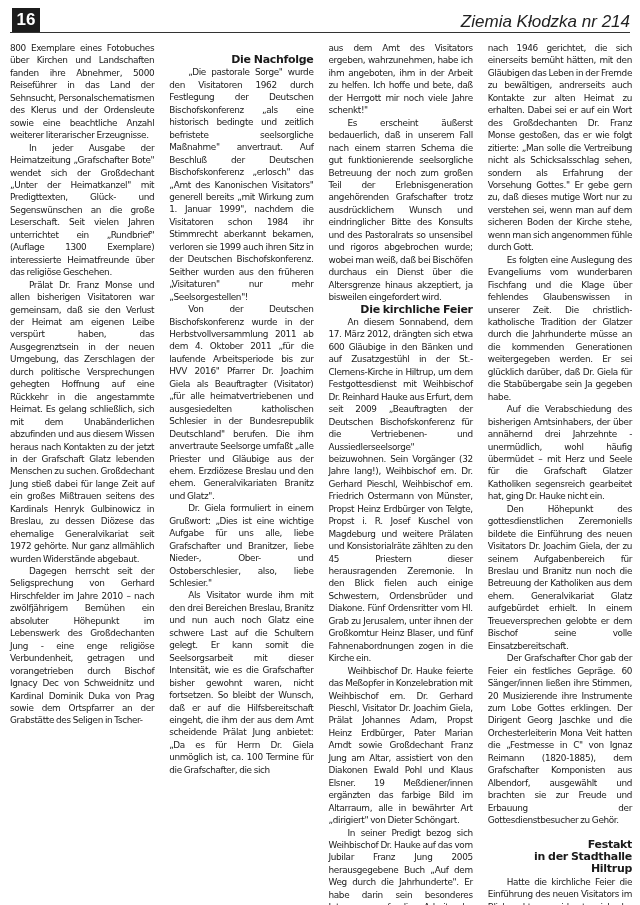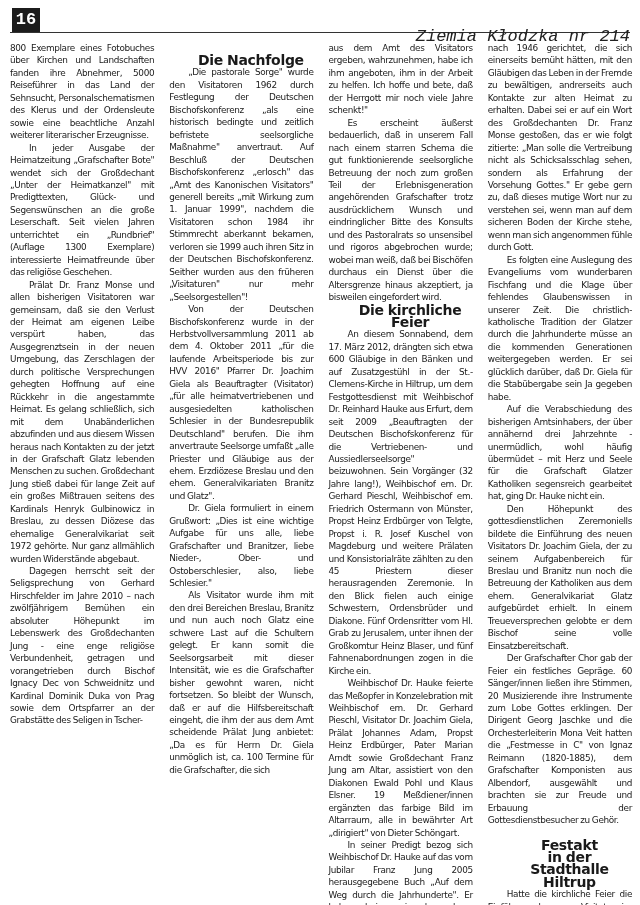--- a/index.html
+++ b/index.html
@@ -1,26 +1,26 @@
 <!DOCTYPE html>
 <html><head>
 <meta charset="utf-8">
 <style>
   html, body { margin: 0; padding: 0; background: #ffffff; }
   body { width: 640px; height: 905px; overflow: hidden; position: relative; color: #1a1a1a; }
   .header { position: absolute; left: 10px; top: 8px; width: 620px; height: 24px; border-bottom: 1px solid #333; }
   .page-num { position: absolute; left: 2px; top: 0; width: 28px; height: 24px; background: #1c1c1c; color: #fff;
-    font-family: Liberation Mono, monospace; font-weight: bold; font-size: 17px; line-height: 24px; text-align: center; }
-  .journal { position: absolute; right: 0; top: 19px; font-family: Liberation Mono, monospace; font-style: italic; font-size: 17px; color: #222; }
+    font-family: Liberation Sans, sans-serif; font-weight: bold; font-size: 17px; line-height: 24px; text-align: center; }
+  .journal { position: absolute; right: 0; top: 4px; font-family: Liberation Sans, sans-serif; font-style: italic; font-size: 17px; color: #222; }
   .columns { position: absolute; left: 10px; top: 42px; width: 622px; height: 860px; display: flex; gap: 15px; }
   .col { width: 149px; font-family: "DejaVu Sans", sans-serif; font-size: 8.9px; line-height: 12.45px; letter-spacing: -0.35px;
     text-align: justify; hyphens: manual; word-spacing: -0.5px; }
   .col p { margin: 0; text-indent: 0; }
   .col p.ind { text-indent: 19px; }
-  .col h3 { margin: 0; font-size: 14px; font-weight: bold; padding-left: 19px; line-height: 12.45px; letter-spacing: -0.3px; text-align: center; }
+  .col h3 { margin: 0; font-size: 11px; font-weight: bold; padding-left: 19px; line-height: 12.45px; letter-spacing: -0.3px; text-align: right; }
   .gap { height: 12px; }
 </style>
 </head>
 <body>
 
 <div class="header">
   <div class="page-num">16</div>
   <div class="journal">Ziemia Kłodzka nr 214</div>
 </div>
 

